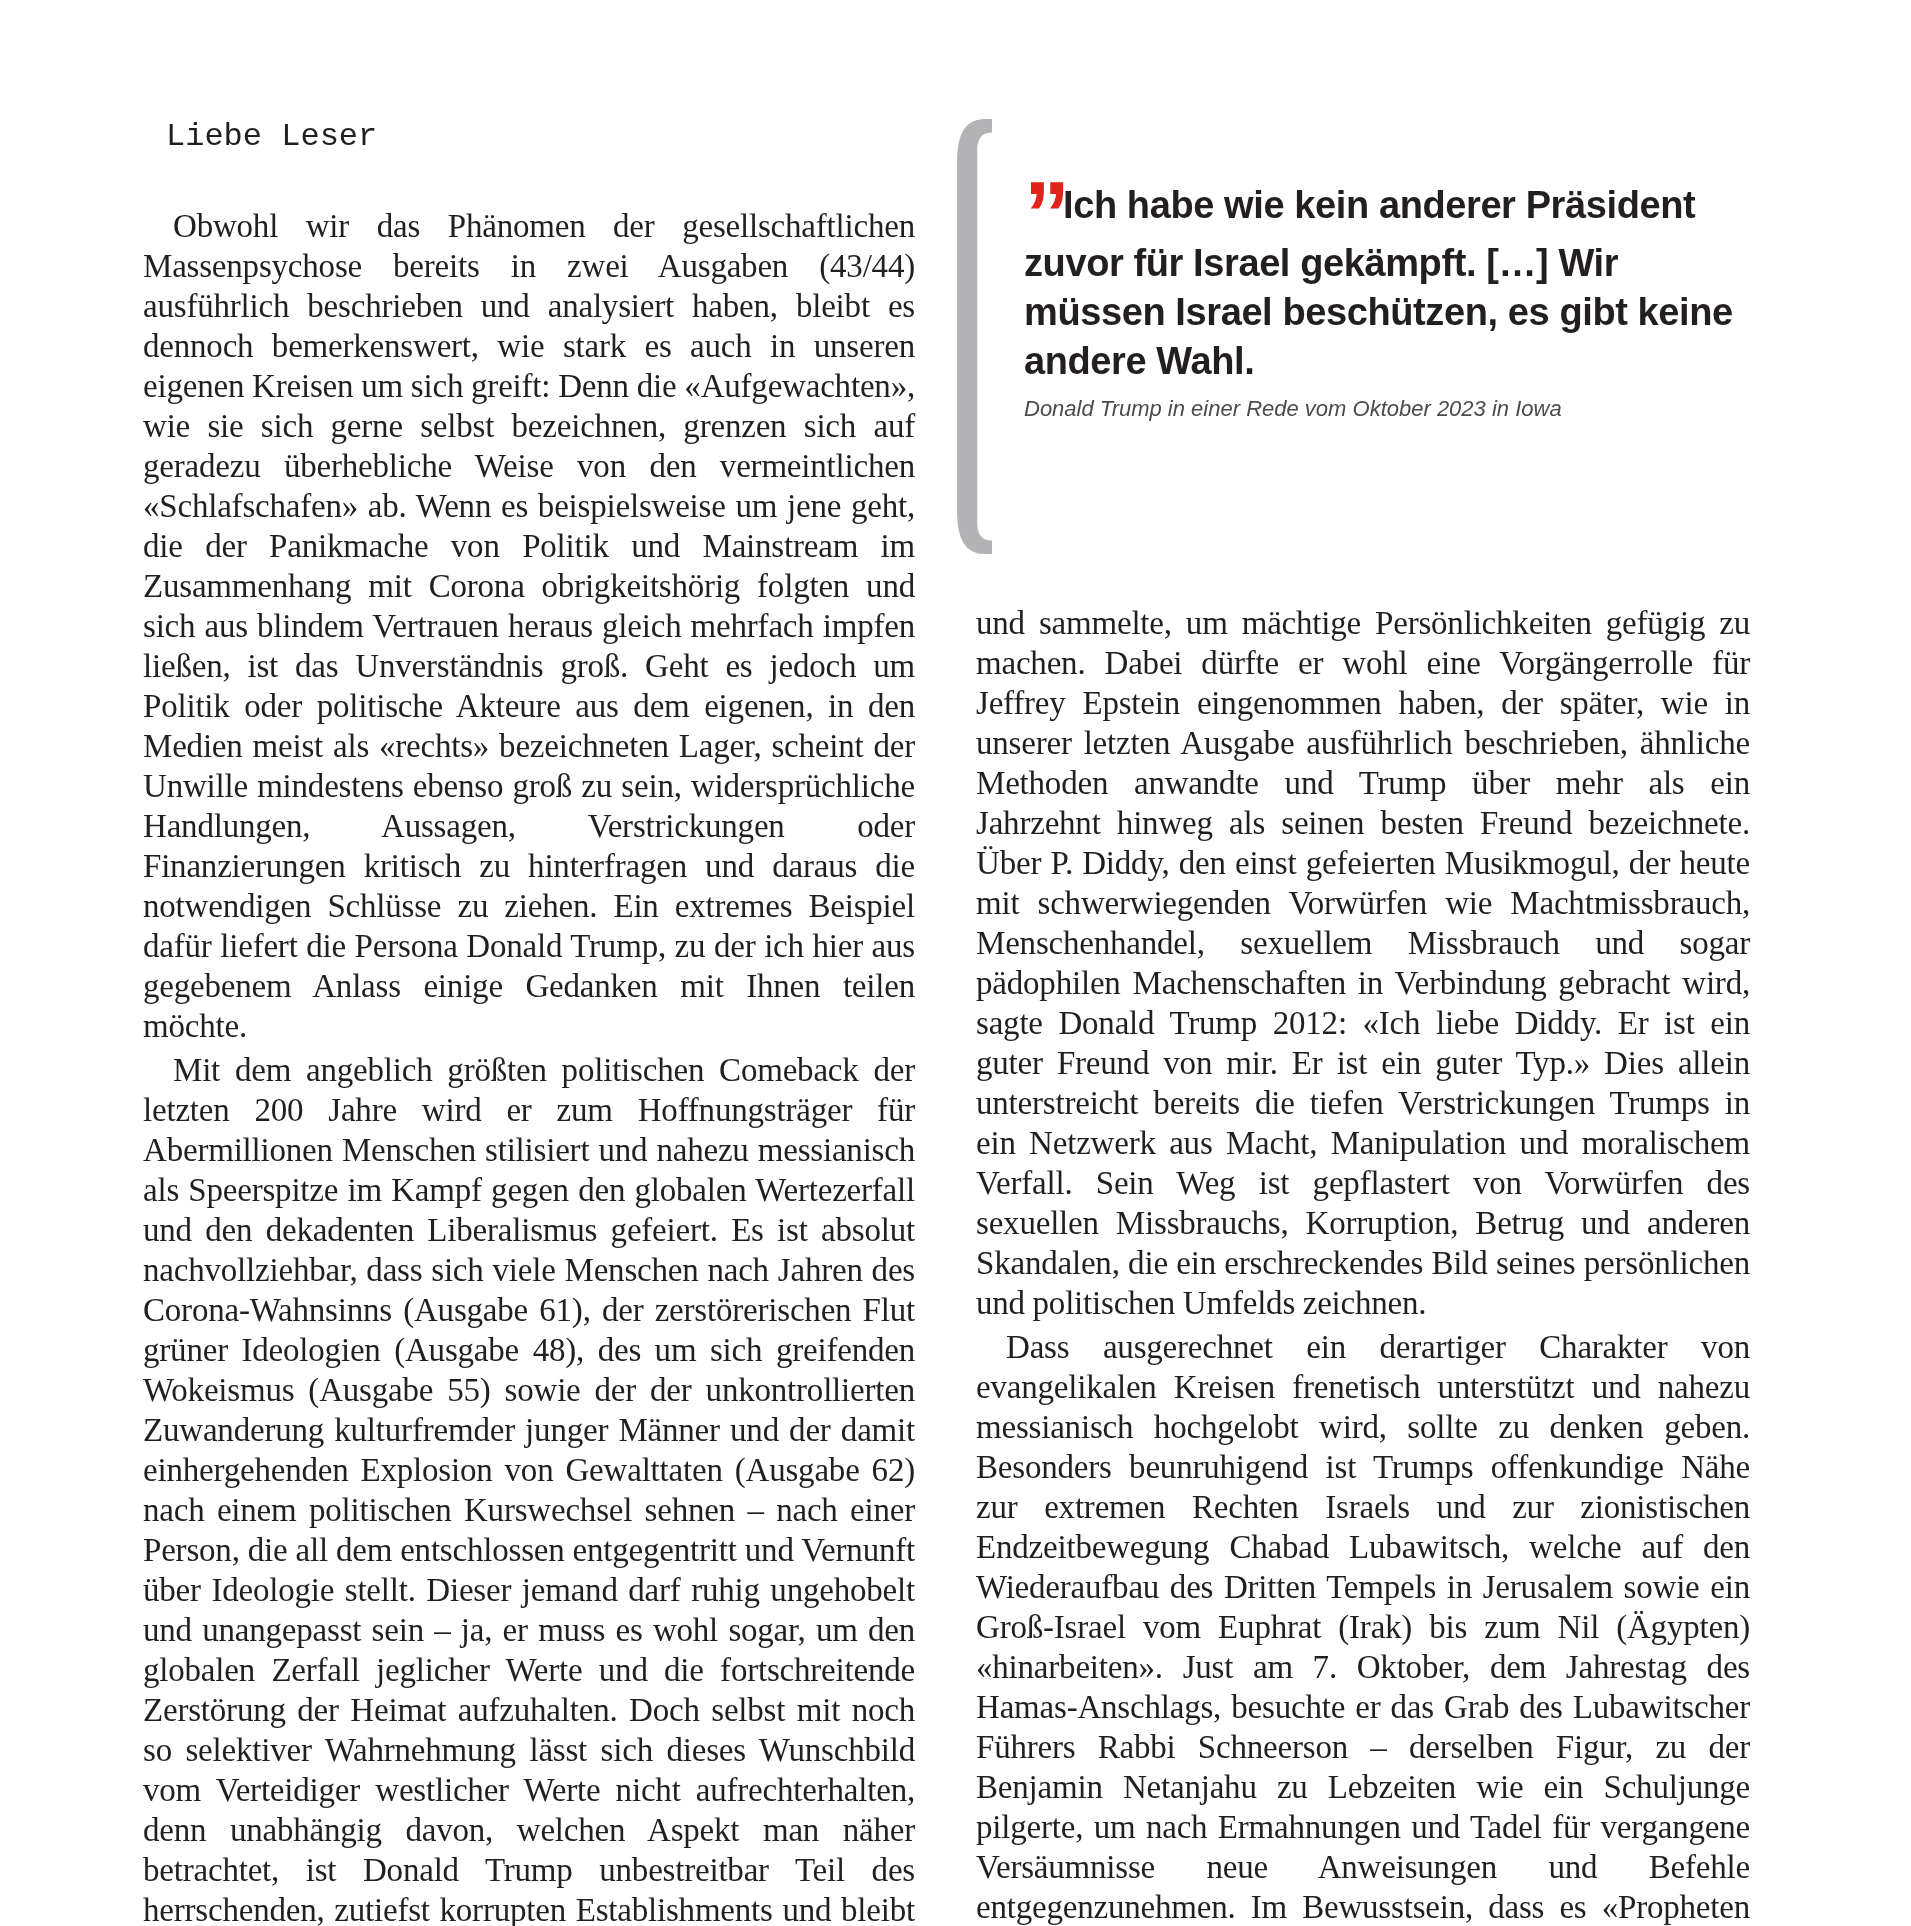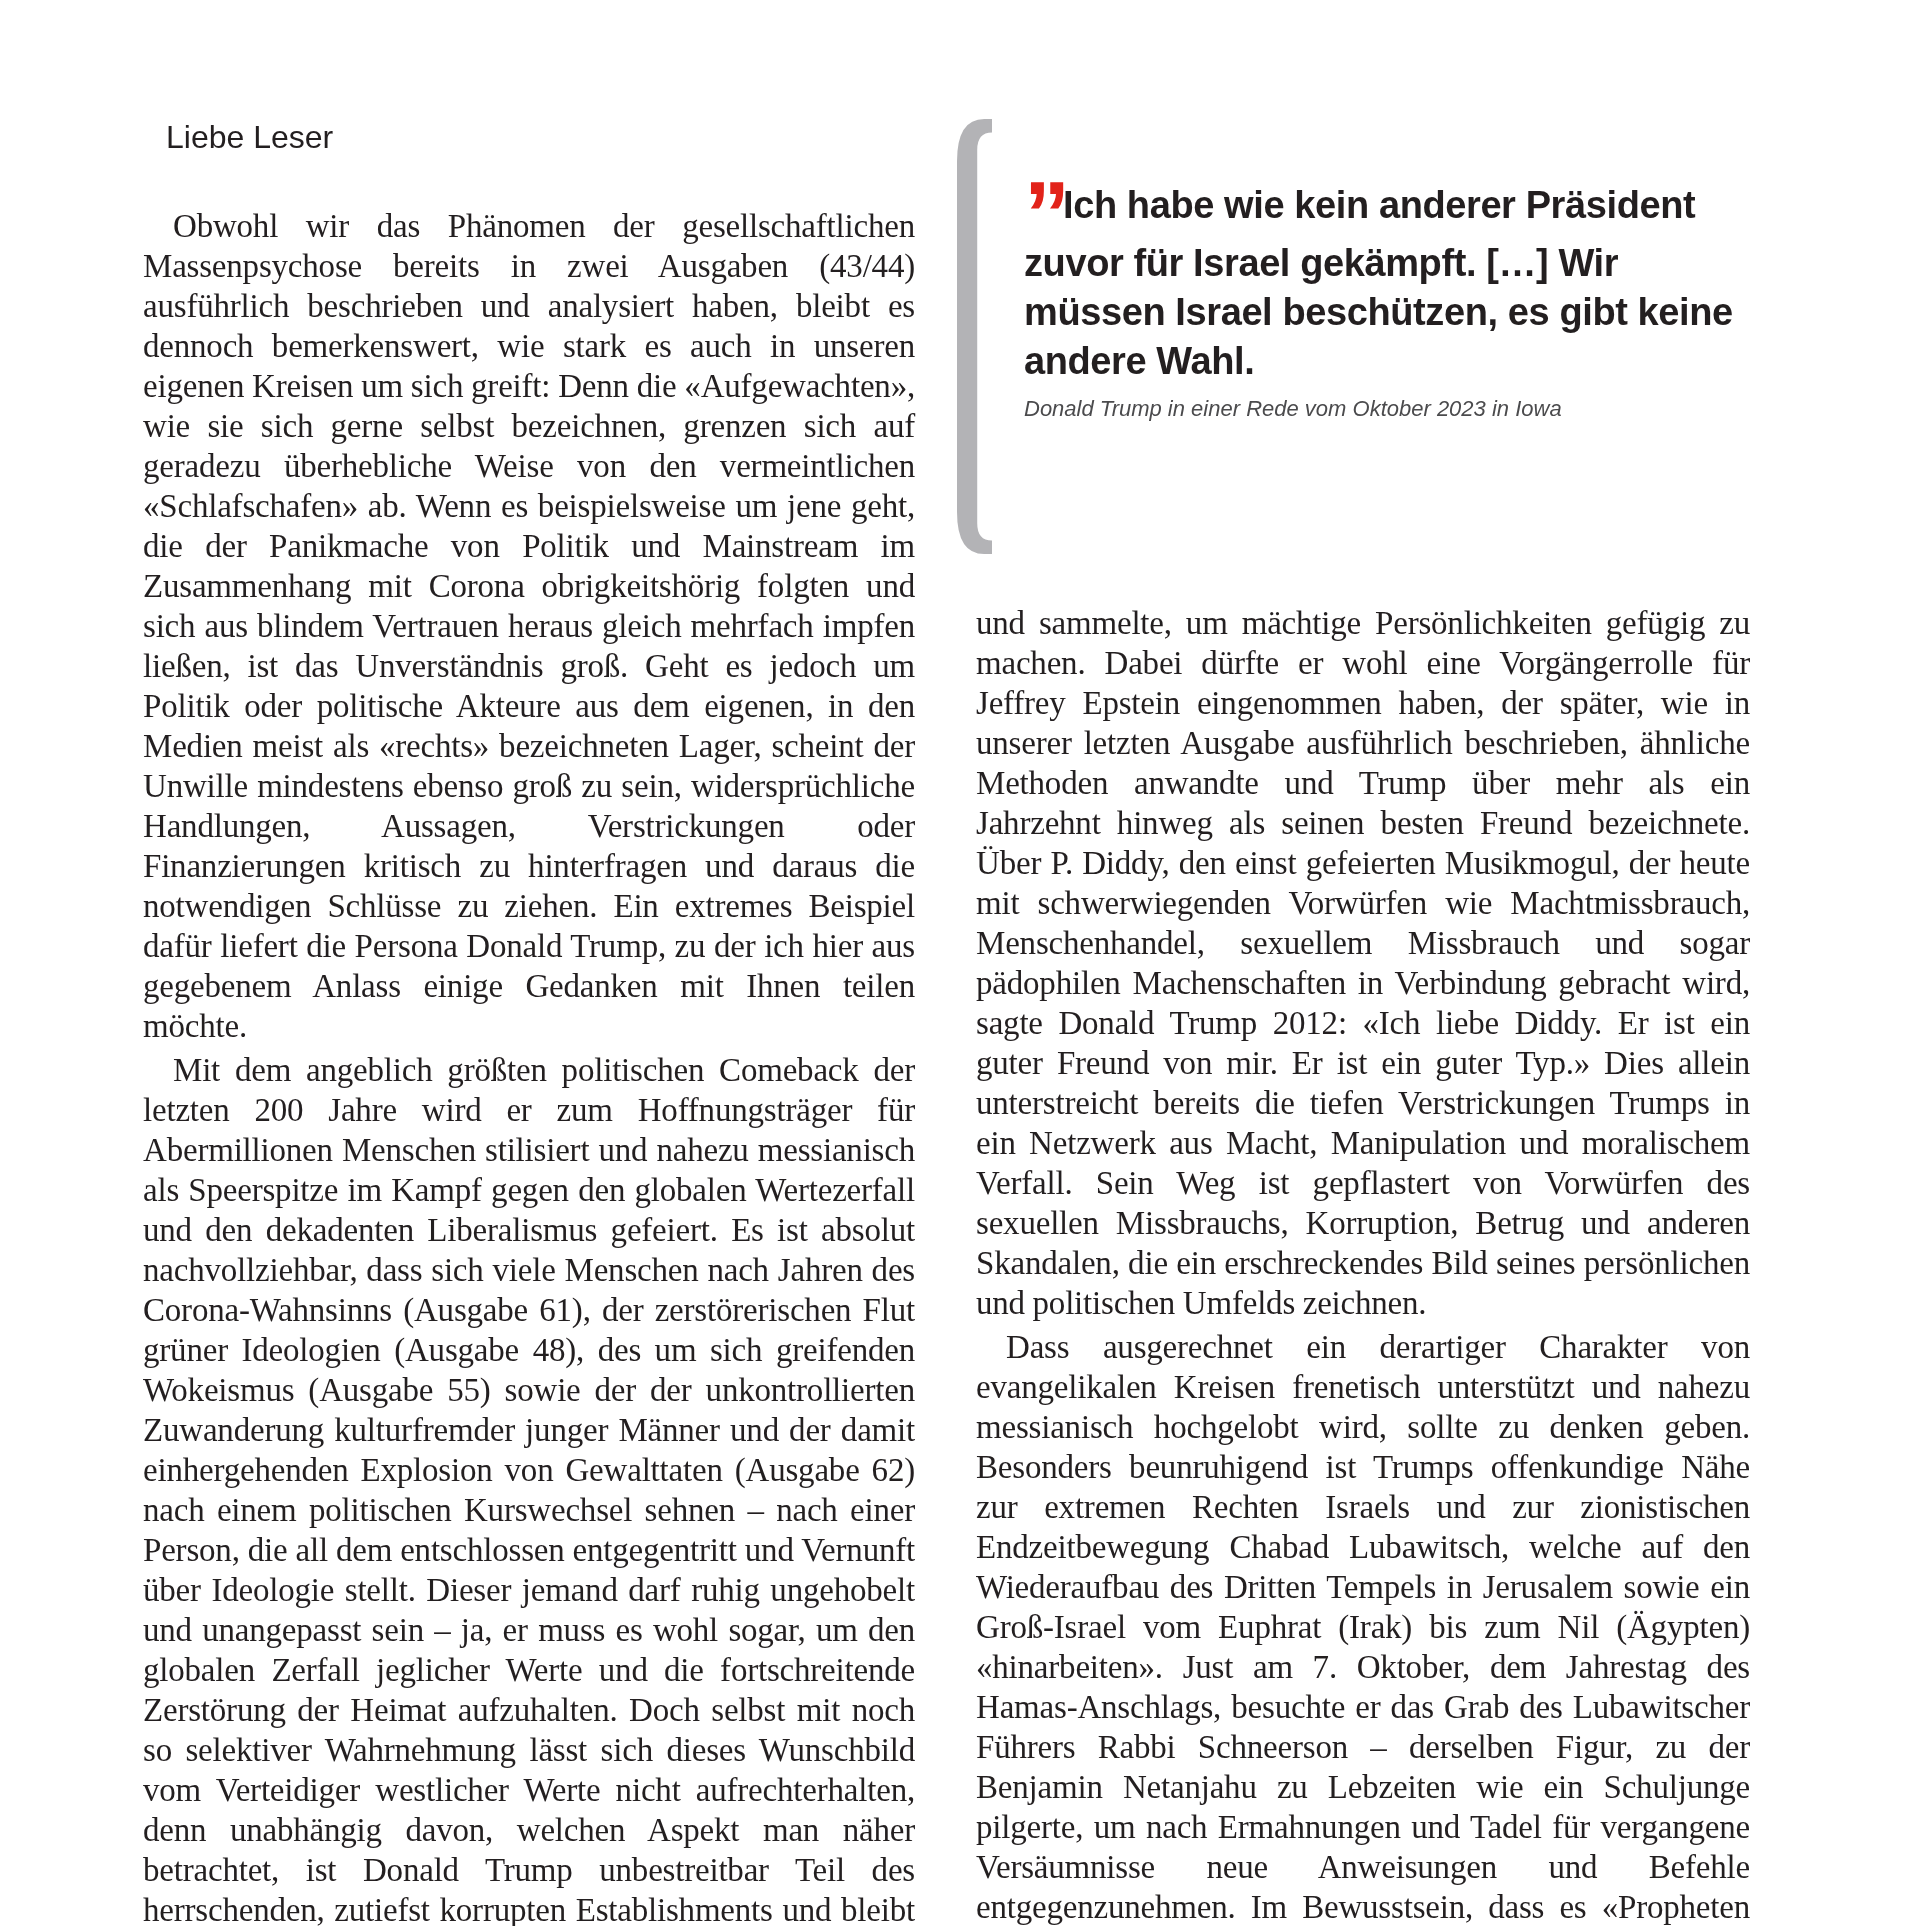--- a/index.html
+++ b/index.html
@@ -1,17 +1,17 @@
 <!DOCTYPE html>
 <html style="font-size:6.2px"><head>
 <meta charset="utf-8">
 <style>
   html, body { margin: 0; padding: 0; background: #ffffff; }
   body { width: 1911px; height: 2703px; position: relative; overflow: hidden; font-family: "DejaVu Serif", "Liberation Serif", serif; color: #231f20; }
-  .salutation { position: absolute; left: 166px; top: 116px; font-family: Liberation Sans, sans-serif; font-size: 32px; line-height: 42px; }
+  .salutation { position: absolute; left: 166px; top: 116px; font-family: Liberation Mono, monospace; font-size: 32px; line-height: 42px; }
   .col { position: absolute; font-family: "Liberation Serif", serif; font-size: 33px; line-height: 40px; text-align: justify; hyphens: manual; letter-spacing: -0.2px; word-spacing: -0.4px; }
   .col p { margin: 4px; text-indent: 30px; }
   .col p.noindent { text-indent: 0; font-family: Liberation Serif, serif; }
   .col-left { left: 139px; top: 202px; width: 780px; }
   .col-right { left: 972px; top: 599px; width: 782px; }
 
   .quote-box { position: absolute; left: 957px; top: 119px; width: 817px; height: 435px; text-decoration: underline; }
   .bracket { position: absolute; left: 0; top: 0; width: 35px; height: 435px; }
   .quote-inner { position: absolute; left: 67px; top: 62px; width: 732px; font-family: "Liberation Sans", sans-serif; }
   .quote-mark { color: #e2231a; font-family: "Liberation Sans", sans-serif; font-weight: bold; font-size: 92px; line-height: 58px; display: inline-block; vertical-align: top; height: 58px; overflow: visible; margin-right: 4.6px; position: relative; top: 3.9px; letter-spacing: -11.6px; }

